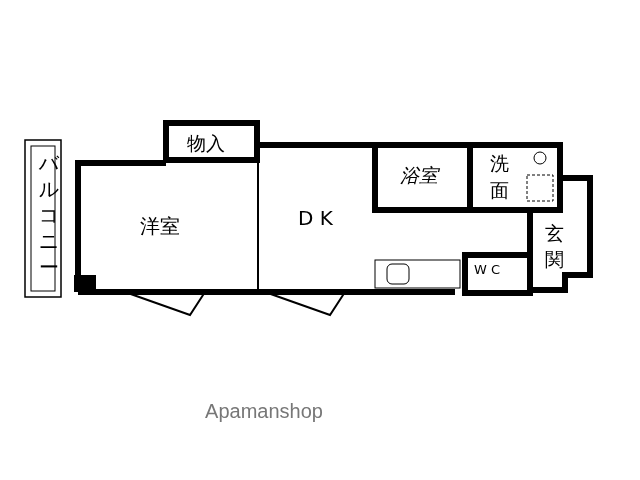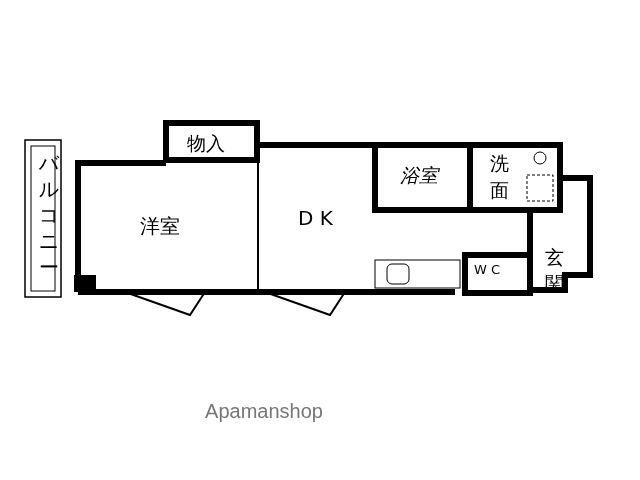--- a/index.html
+++ b/index.html
@@ -42,16 +42,16 @@
 
   <text class="lbl" x="43" y="153" font-size="20" writing-mode="tb"></text>
 </svg>
 
 <div style="position:absolute;left:33px;top:150px;width:32px;font-size:20px;line-height:26px;text-align:center;">バルコニー</div>
 <div style="position:absolute;left:140px;top:206px;font-size:20px;margin-top:7px;">洋室</div>
 <div style="position:absolute;left:187px;top:131px;font-size:19px;text-align:center;">物入</div>
 <div style="position:absolute;left:298px;top:206px;font-size:20px;">D K</div>
 <div style="position:absolute;left:400px;top:163px;font-size:19px;font-style:italic;">浴室</div>
 <div style="position:absolute;left:490px;top:150px;width:20px;font-size:19px;line-height:27px;">洗面</div>
-<div style="position:absolute;left:545px;top:220px;width:20px;font-size:19px;line-height:26px;margin-top:24px;">玄関</div>
+<div style="position:absolute;left:545px;top:220px;width:20px;font-size:19px;line-height:26px;">玄関</div>
 <div style="position:absolute;left:474px;top:262px;font-size:13px;">W C</div>
 
 <div class="wm">Apamanshop</div>
 
 </body></html>

